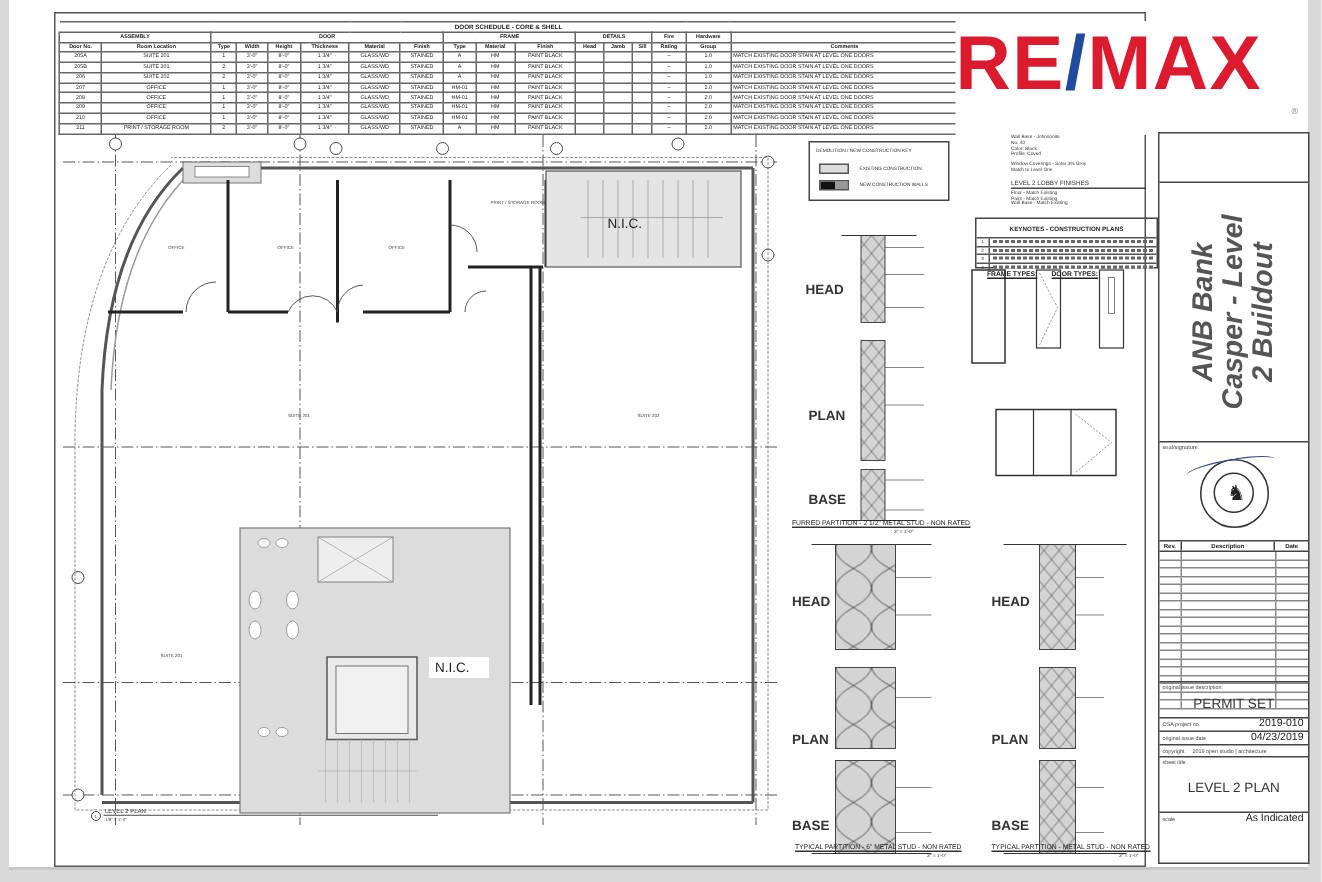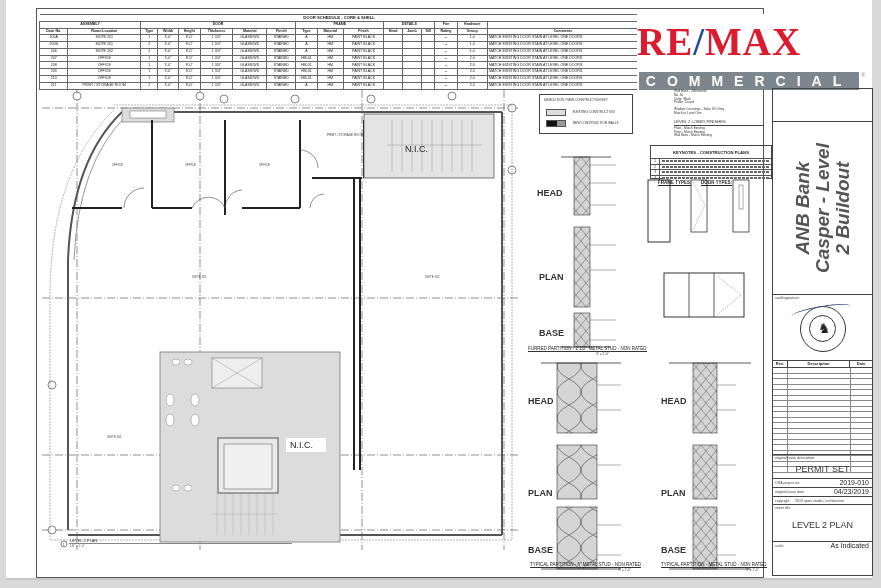--- a/index.html
+++ b/index.html
@@ -8,21 +8,21 @@
   .frame{position:absolute;left:30px;top:8px;width:728px;height:570px;border:1px solid #555;box-sizing:border-box;}
   
   .sched{position:absolute;left:33px;top:14px;width:600px;font-size:3.6px;line-height:1;border-collapse:collapse;}
   .sched td,.sched th{border:0.5px solid #666;padding:0.4px 1px;text-align:center;white-space:nowrap;font-weight:normal;height:5px;}
   .sched .title th{font-size:4.2px;font-weight:bold;text-align:center;border-left:none;border-right:none;}
   .sched .grp th{font-weight:bold;}
   .sched .hdr th{font-weight:bold;}
   .sched td.cm{text-align:left;}
   
   .logo{position:absolute;left:631px;top:14px;width:232px;height:76px;background:#fff;}
-  .logo .rm{position:absolute;left:0;top:2px;font-family:Liberation Serif, serif;font-weight:bold;font-size:39px;color:#dc1c2e;letter-spacing:1px;line-height:52px;}
+  .logo .rm{position:absolute;left:0;top:2px;font-family:Liberation Sans, sans-serif;font-weight:bold;font-size:51px;color:#dc1c2e;letter-spacing:1px;line-height:52px;}
   .logo .rm .slash{color:#1e4b9c;}
   .logo .com{position:absolute;left:2px;top:58px;width:220px;height:18px;background:#7d868c;color:#fff;font-weight:bold;font-size:14px;letter-spacing:11px;text-align:center;line-height:18px;}
   .logo .reg{position:absolute;left:224px;top:58px;font-size:6px;color:#888;}
   
   .tb{position:absolute;left:766px;top:88px;width:101px;height:488px;border:1px solid #444;box-sizing:border-box;}
   .tb .proj{position:absolute;left:0;top:32px;width:99px;height:172px;border-top:1px solid #444;border-bottom:1px solid #444;}
   .tb .proj span{position:absolute;left:50%;top:50%;transform:translate(-50%,-50%) rotate(-90deg);white-space:pre;font-style:italic;font-weight:bold;font-size:19px;color:#555;text-align:center;line-height:20px;width:170px;}
   .tb .seal{position:absolute;left:0;top:205px;width:99px;height:66px;}
   .tb .seal .lbl{position:absolute;left:2px;top:2px;font-size:4px;}
   .tb .seal .circ{position:absolute;left:27px;top:12px;width:46px;height:46px;border-radius:50%;border:1.5px solid #333;box-sizing:border-box;}
@@ -236,21 +236,20 @@
           <td></td>
           <td>--</td>
           <td>2.0</td>
           <td class="cm">MATCH EXISTING DOOR STAIN AT LEVEL ONE DOORS</td>
         </tr>
       </tbody>
   </table>
 
   <div class="logo">
     <div class="rm"><span>RE</span><span class="slash">/</span><span>MAX</span></div>
-    <div class="com">COMMERCIAL</div>
     <div class="reg">®</div>
   </div>
 
   <svg class="plan" viewBox="0 0 478 460" width="478" height="460">
 
     <g stroke="#444" stroke-width="0.6" stroke-dasharray="8,2,1,2" fill="none">
       <line x1="0" y1="18" x2="478" y2="18"></line>
       <line x1="0" y1="208" x2="478" y2="208"></line>
       <line x1="0" y1="365" x2="478" y2="365"></line>
       <line x1="0" y1="440" x2="478" y2="440"></line>

